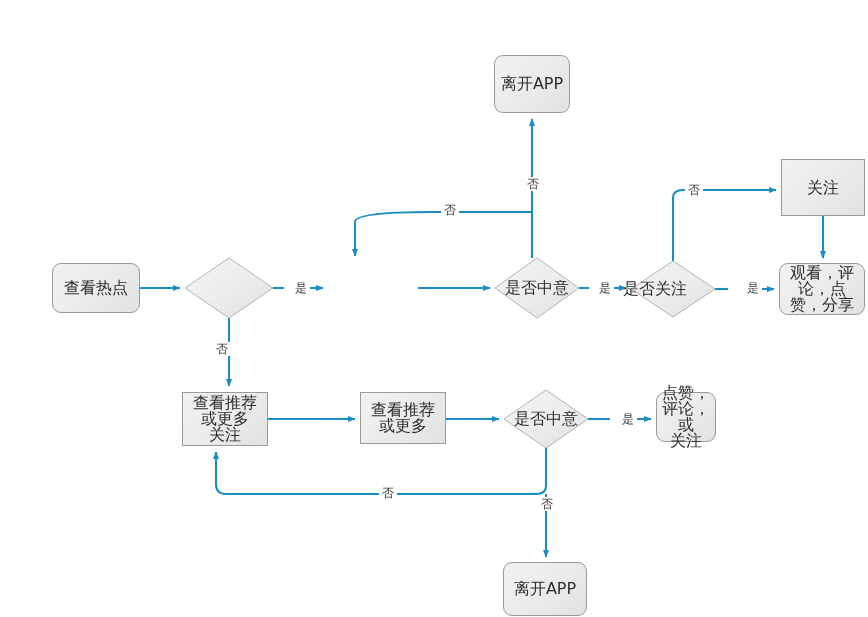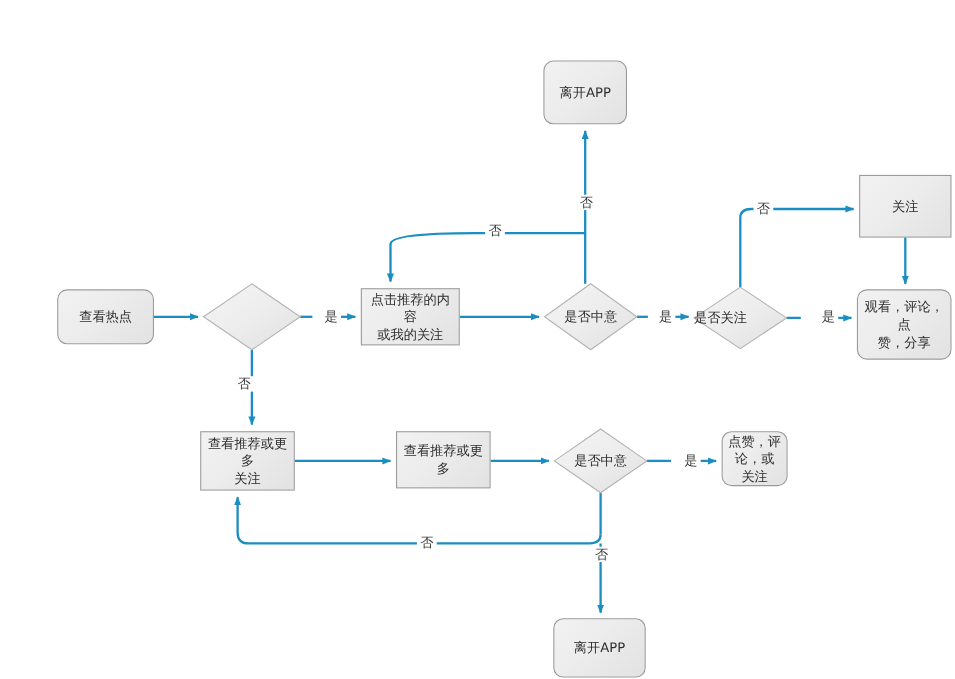--- a/index.html
+++ b/index.html
@@ -25,21 +25,21 @@
     height: 617px;
   }
   .node {
     position: absolute;
     box-sizing: border-box;
     display: flex;
     align-items: center;
     justify-content: center;
     text-align: center;
     color: #2d2d2d;
-    font-size: 12px;
+    font-size: 16px;
     line-height: 16px;
     z-index: 3;
   }
   .node .label {
     padding: 0 4px;
     white-space: pre-line;
   }
   .node.rect, .node.round {
     border: 1px solid #9a9a9a;
     background: linear-gradient(135deg, #f2f2f2 0%, #ececec 45%, #e2e2e2 100%);
@@ -129,38 +129,34 @@
       <polygon points="673,261 715,289 673,317 631,289" fill="url(#dg)" stroke="#b3b3b3" stroke-width="1"></polygon>
       <polygon points="546,390 588,419 546,448 504,419" fill="url(#dg)" stroke="#b3b3b3" stroke-width="1"></polygon>
     </g>
   </svg>
 
   <div class="node round" style="left:36px; top:263px; width:88px; height:50px;margin-left:16px;">
     <span class="label">查看热点</span>
   </div>
 
 
-  <div class="node rect" style="left:328px; top:262px; width:90px; height:52px;">
-    <span class="label">点击推荐的内容
-或我的关注</span>
-  </div>
 
   <div class="node diamond" style="left:495px; top:258px; width:84px; height:60px;">
     <span class="label">是否中意</span>
   </div>
 
   <div class="node diamond" style="left:613px; top:261px; width:84px; height:56px;">
     <span class="label">是否关注</span>
   </div>
 
   <div class="node rect" style="left:781px; top:159px; width:84px; height:57px;">
     <span class="label">关注</span>
   </div>
 
-  <div class="node round" style="left:779px; top:263px; width:86px; height:64px;">
+  <div class="node round" style="left:779px; top:263px; width:86px; height:52px;">
     <span class="label">观看，评论，点
 赞，分享</span>
   </div>
 
   <div class="node round" style="left:494px; top:55px; width:76px; height:58px;">
     <span class="label">离开APP</span>
   </div>
 
   <div class="node rect" style="left:182px; top:392px; width:86px; height:54px;">
     <span class="label">查看推荐或更多

